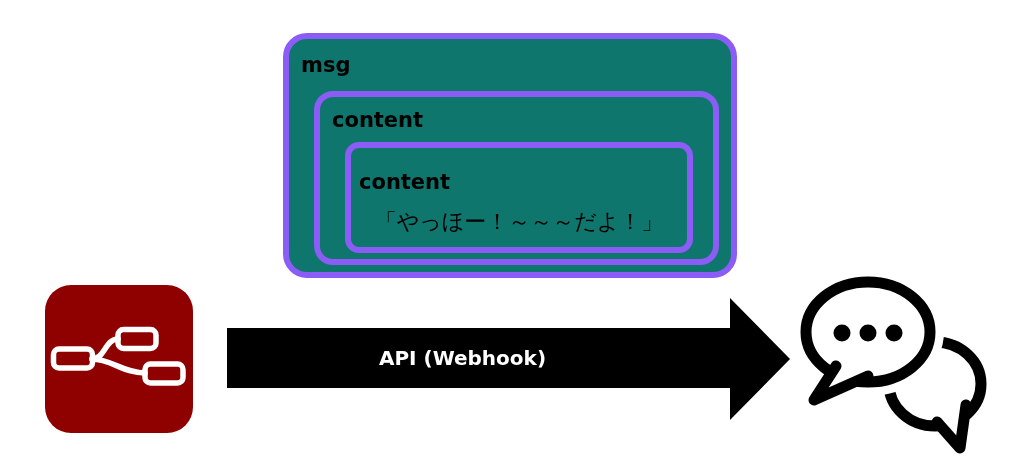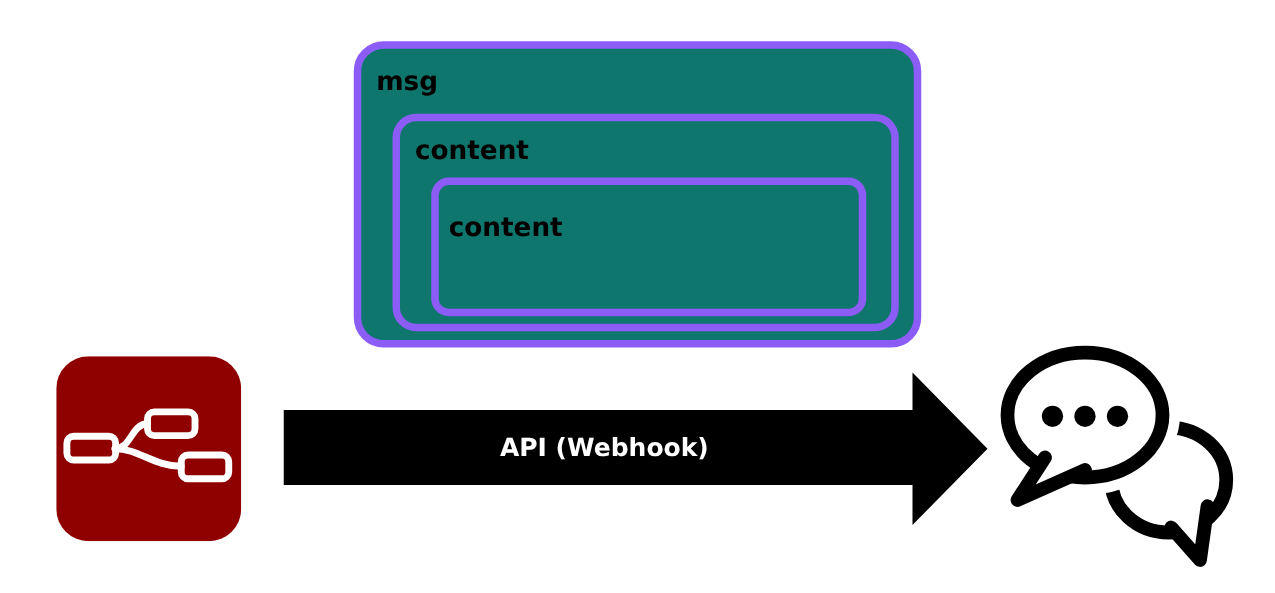--- a/index.html
+++ b/index.html
@@ -52,21 +52,21 @@
     font-weight: normal;
     color: #000000;
     white-space: nowrap;
   }
   .icon-abs { position: absolute; display: block; }
   .node-red-icon { left: 45px;  top: 285px; }
   .arrow-svg     { left: 220px; top: 292px; }
   .chat-icon     { left: 798px; top: 272px; }
   .arrow-label {
     position: absolute;
-    left: 232px; top: 328px;
+    left: 211px; top: 328px;
     width: 503px; height: 60px;
     display: flex;
     align-items: center;
     justify-content: center;
     color: #ffffff;
     font-weight: bold;
     font-size: 20px;
     white-space: nowrap;
   }
 </style>
@@ -76,20 +76,21 @@
 <div class="canvas">
 
   <div class="box box-msg">
     <div class="box-label label-msg">msg</div>
 
     <div class="box box-payload">
       <div class="box-label label-payload">content</div>
 
       <div class="box box-content">
         <div class="box-label label-content">content</div>
+        <div class="content-value">「やっほー！～～～だよ！」</div>
       </div>
     </div>
   </div>
 
   <svg class="icon-abs node-red-icon" width="148" height="148" viewBox="0 0 148 148" xmlns="http://www.w3.org/2000/svg">
     <rect x="0" y="0" width="148" height="148" rx="26" fill="#8F0000"></rect>
     <g fill="none" stroke="#ffffff" stroke-width="5.5" stroke-linecap="round">
       <path d="M 47,74 C 60,74 60,54 73,54"></path>
       <path d="M 47,74 C 66,74 78,88 100,88"></path>
       <rect x="8.5" y="64" width="39" height="19" rx="5.5"></rect>

